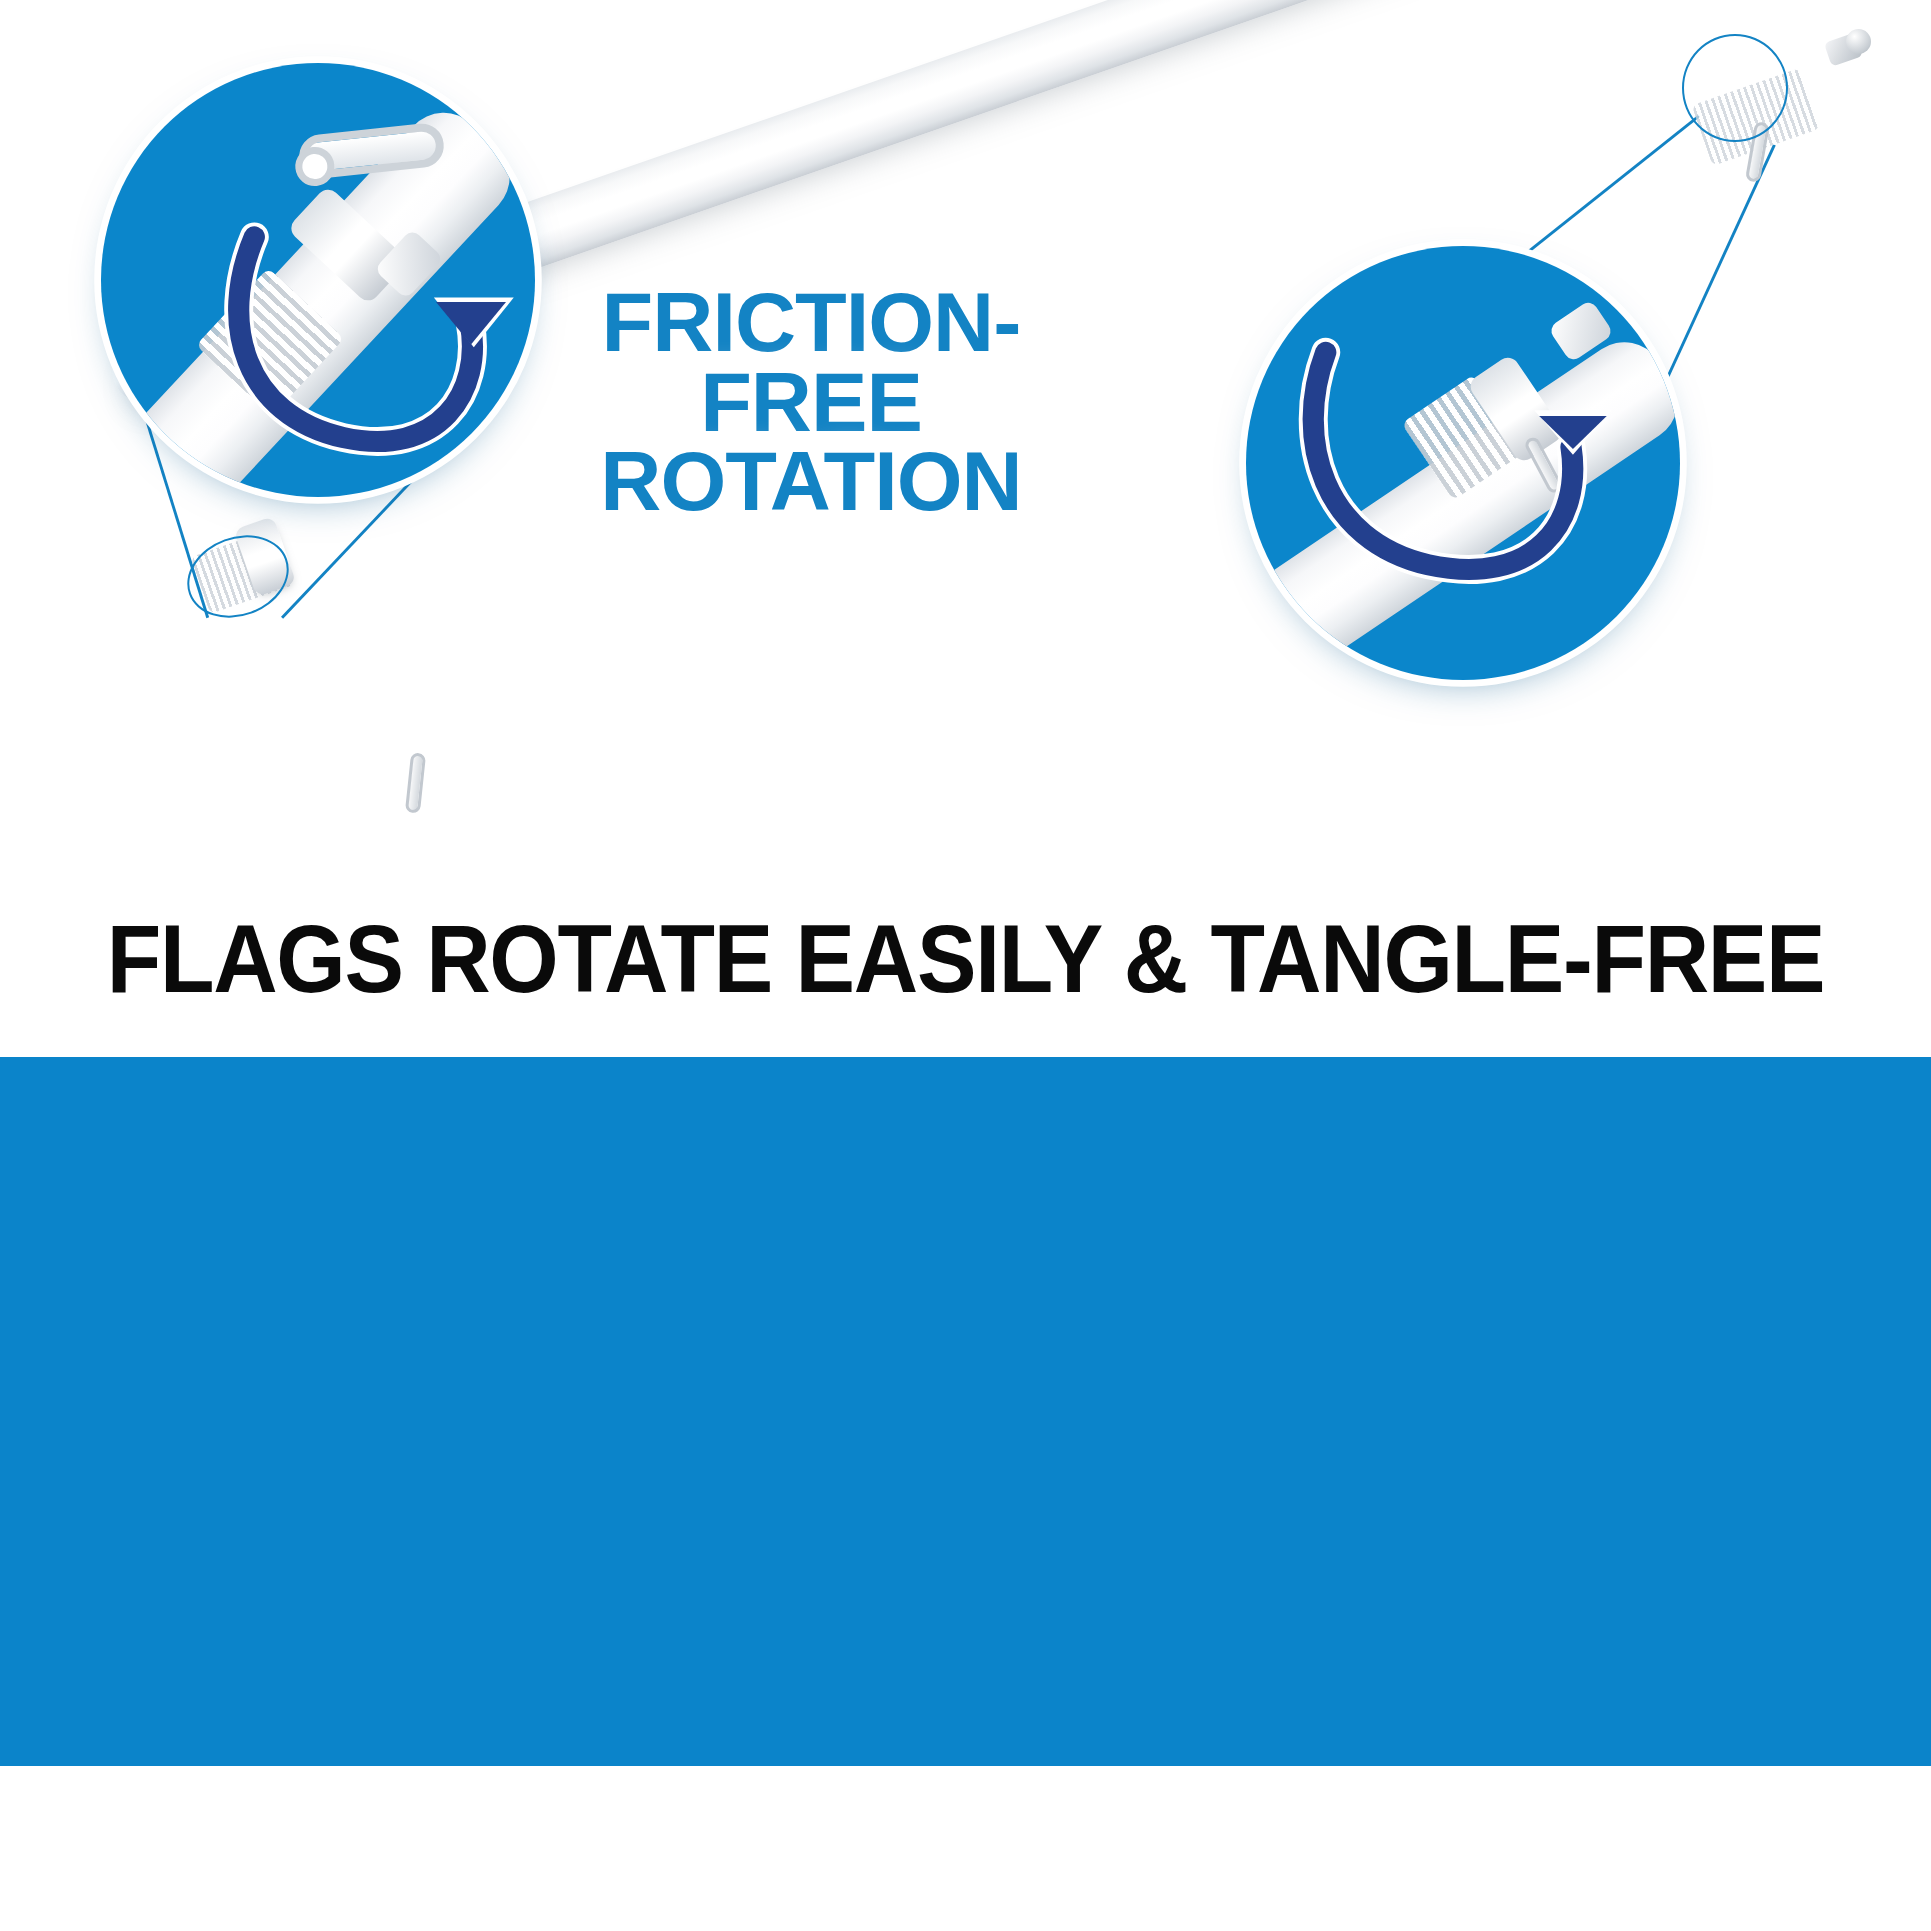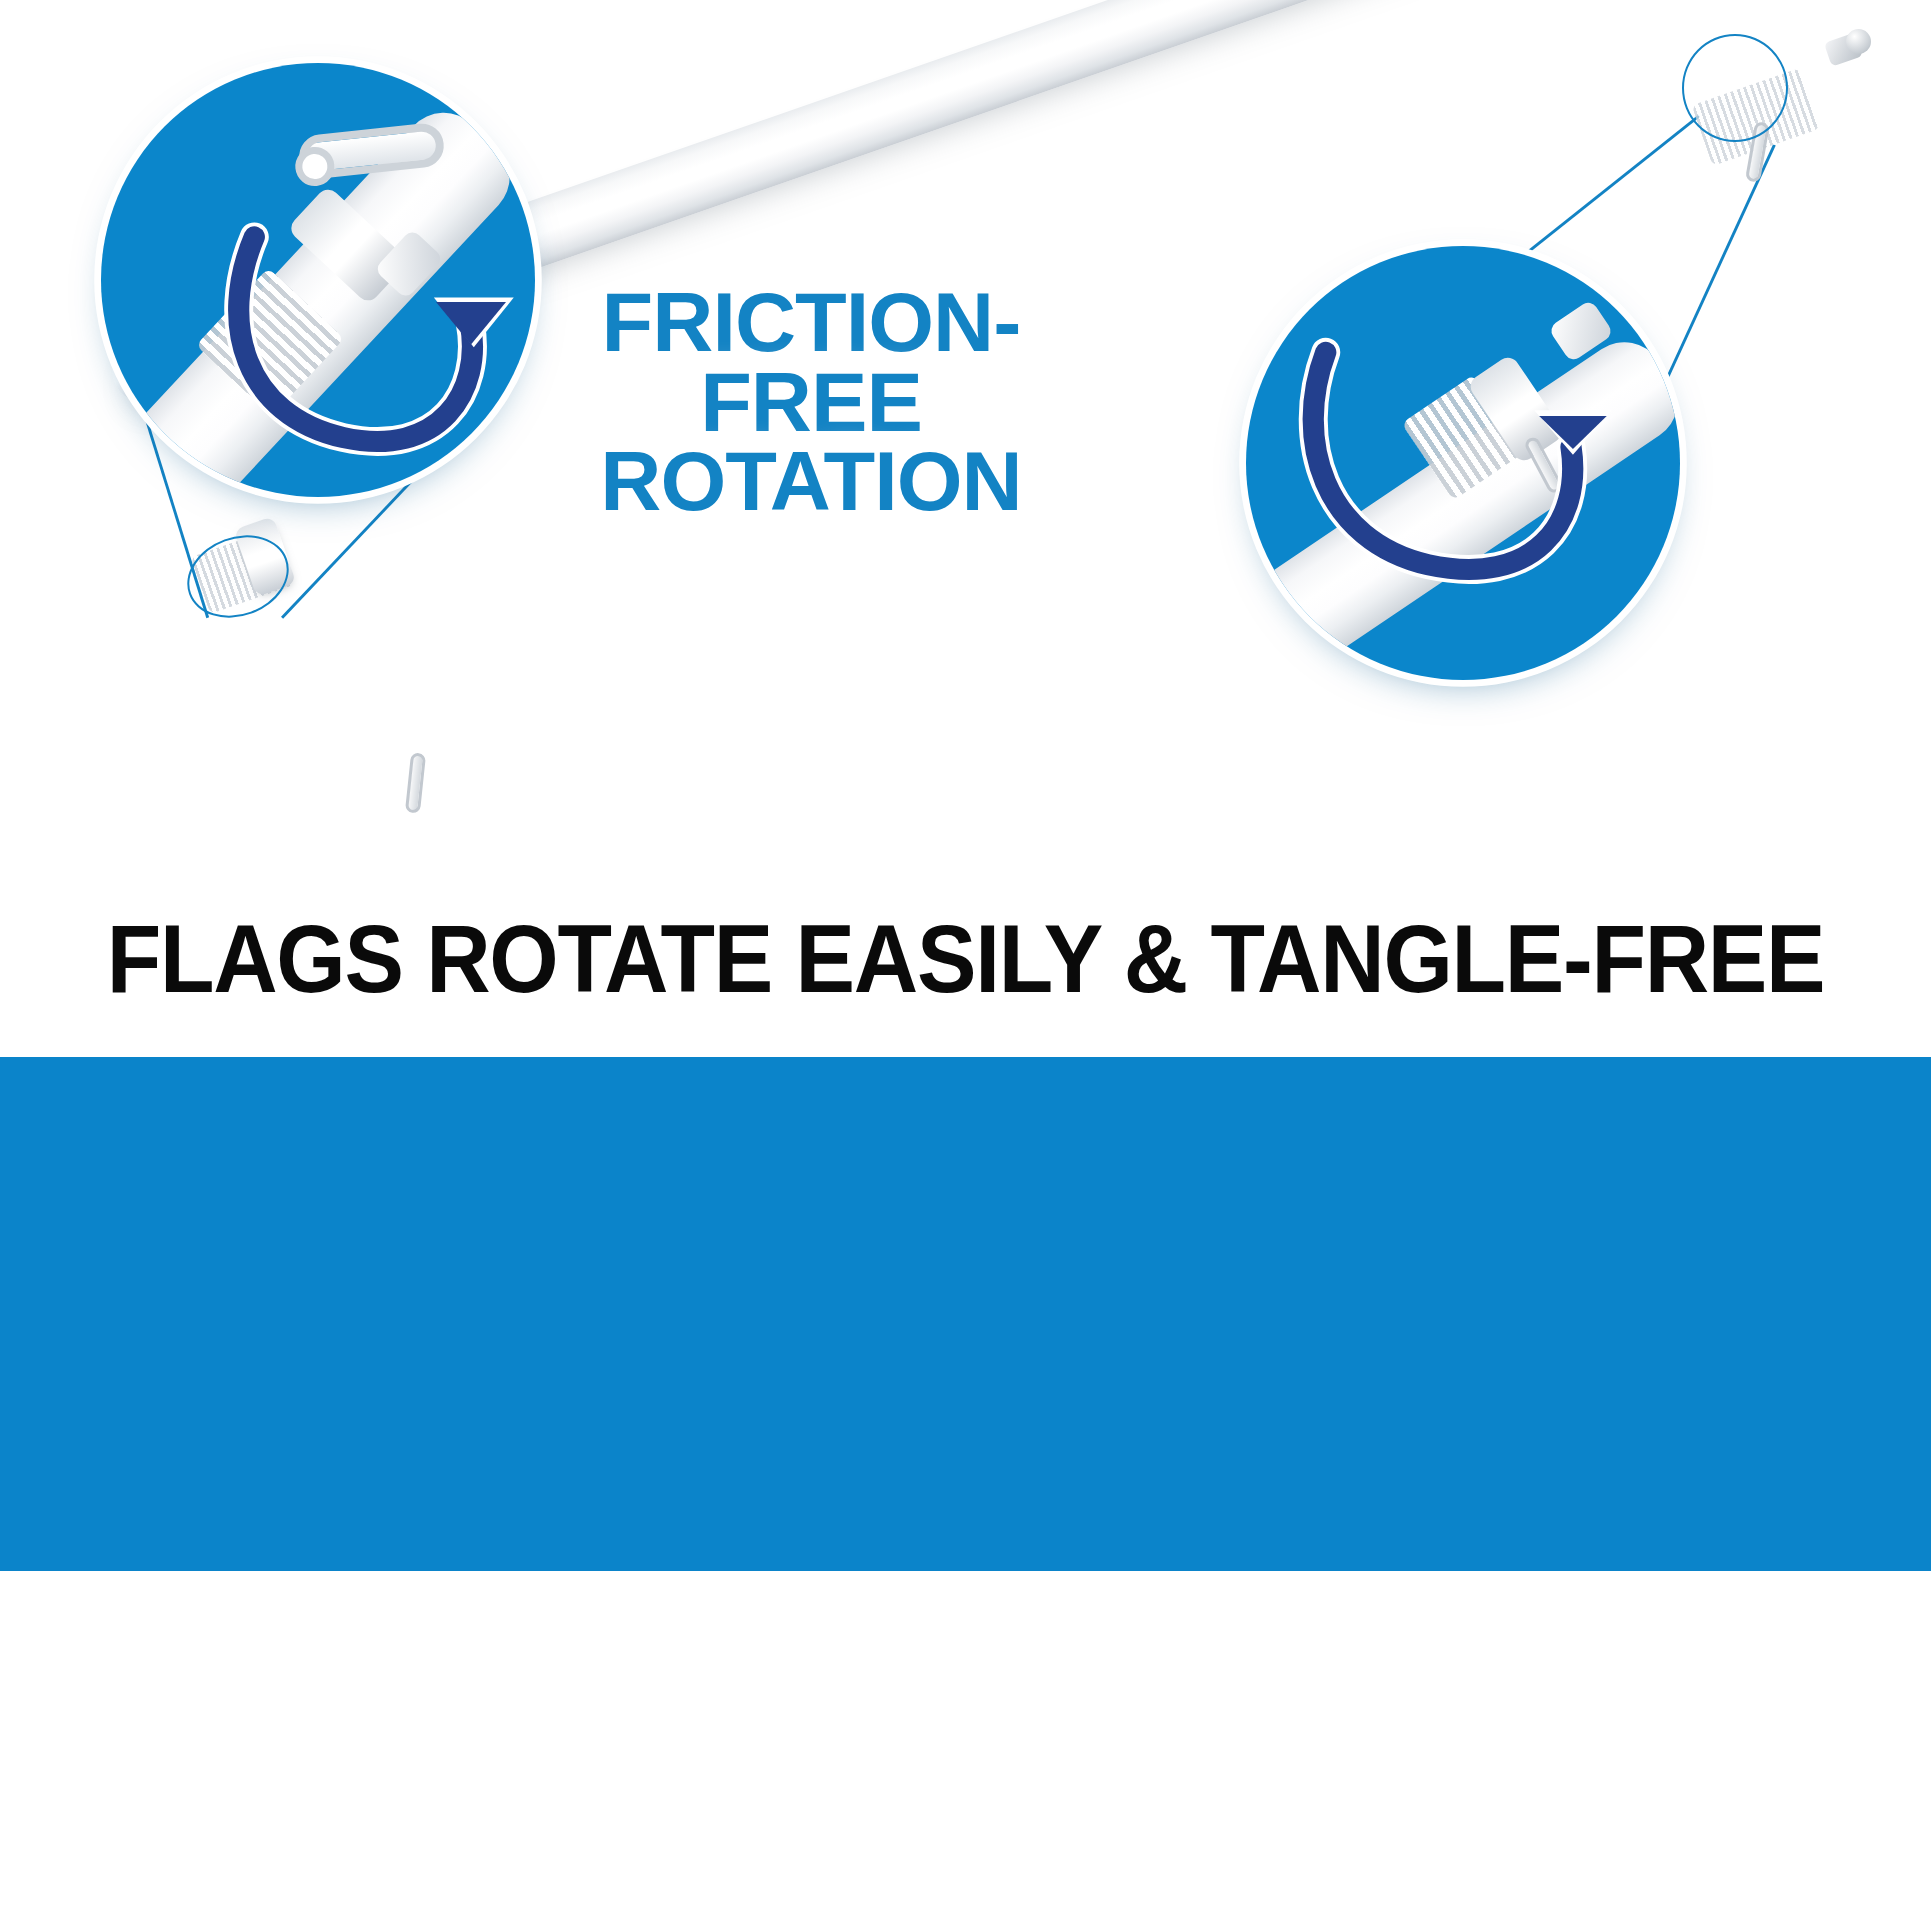--- a/index.html
+++ b/index.html
@@ -4,21 +4,21 @@
 <title>Flag Pole Rotation Infographic</title>
 <style>
   * { margin:0; padding:0; box-sizing:border-box; }
   html,body { width:1931px; height:1931px; }
   body {
     font-family:"Liberation Sans", sans-serif;
     background:#ffffff;
     overflow:hidden;
     position:relative;
   }
-  .page { position:relative; width:1931px; height:1571px; overflow:hidden; }
+  .page { position:relative; width:1931px; height:1766px; overflow:hidden; }
 
   
   .top-section {
     position:absolute; left:0; top:0; width:1931px; height:1057px;
     background:#ffffff; overflow:hidden;
   }
 
   
   .main-pole {
     position:absolute;

